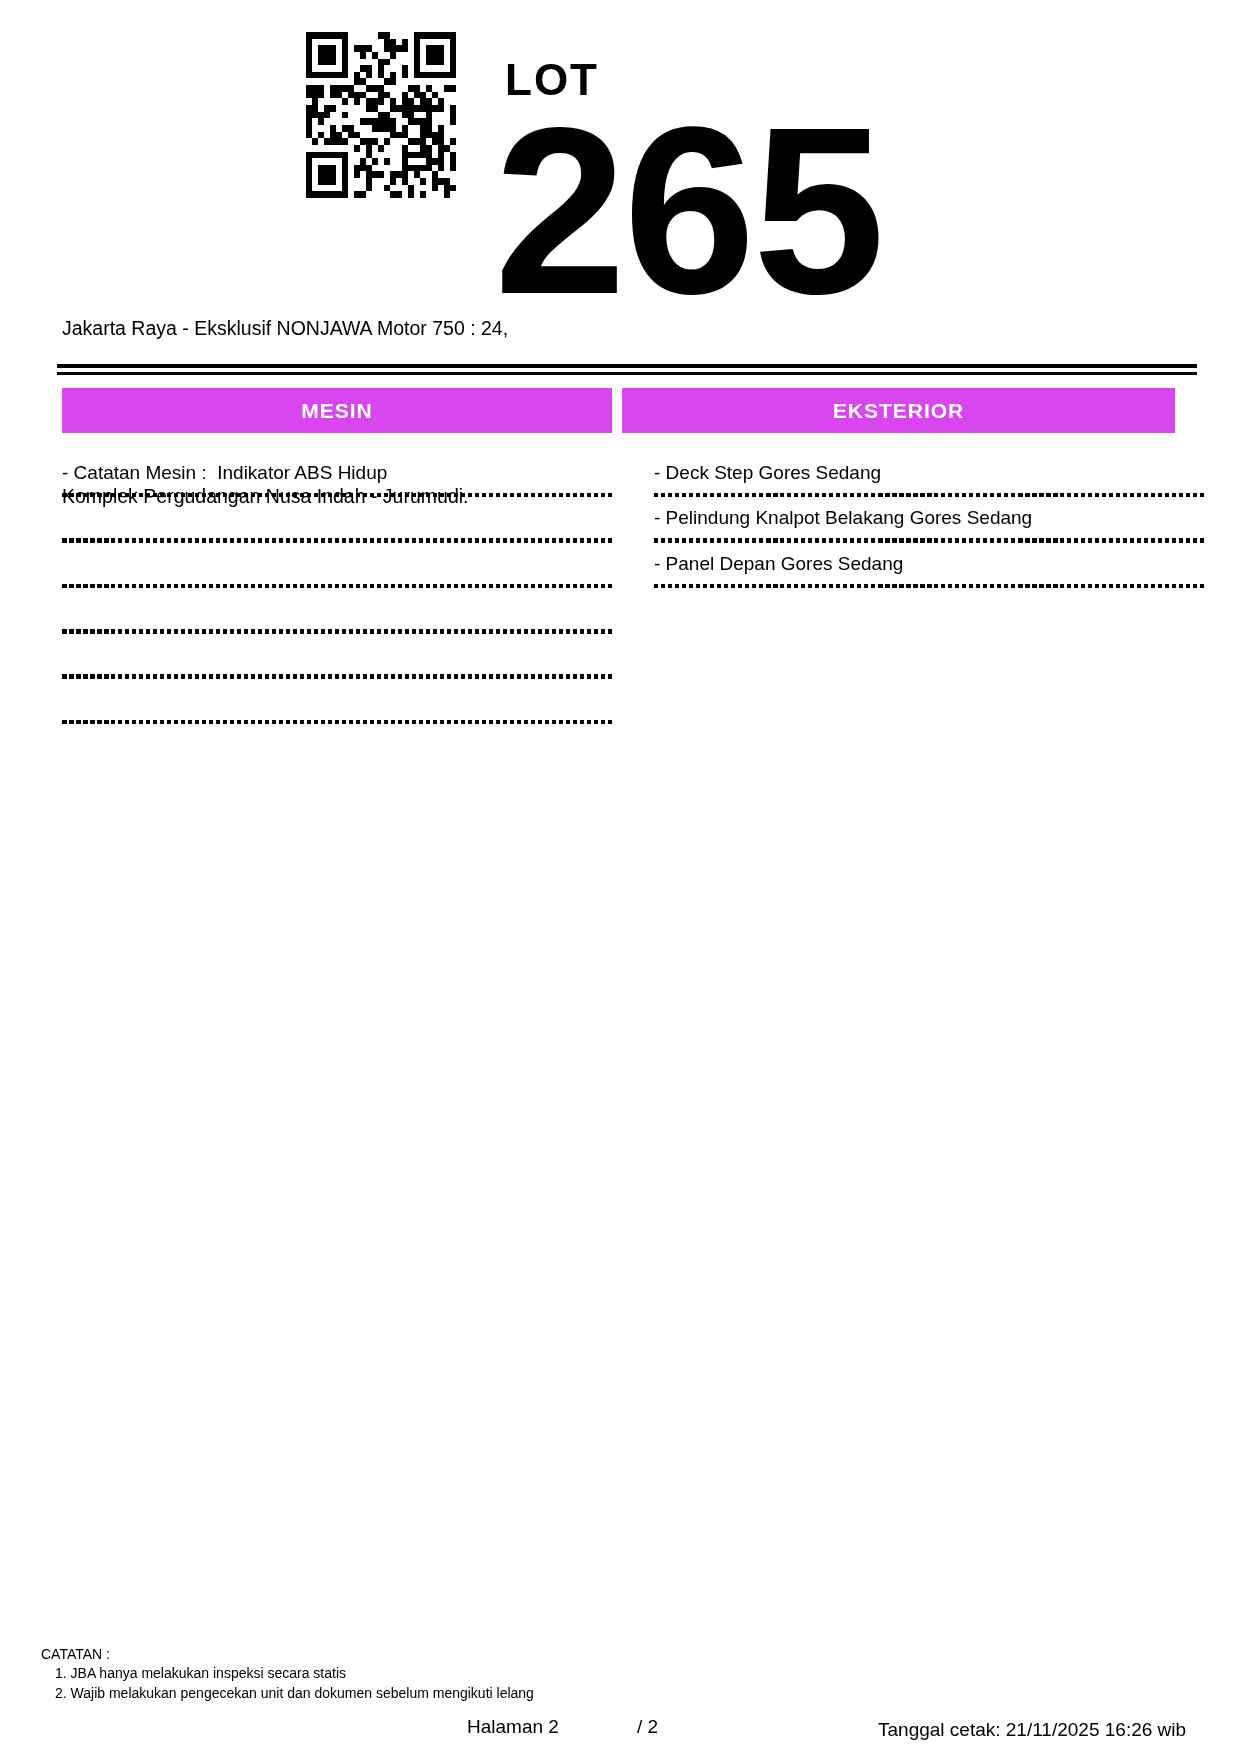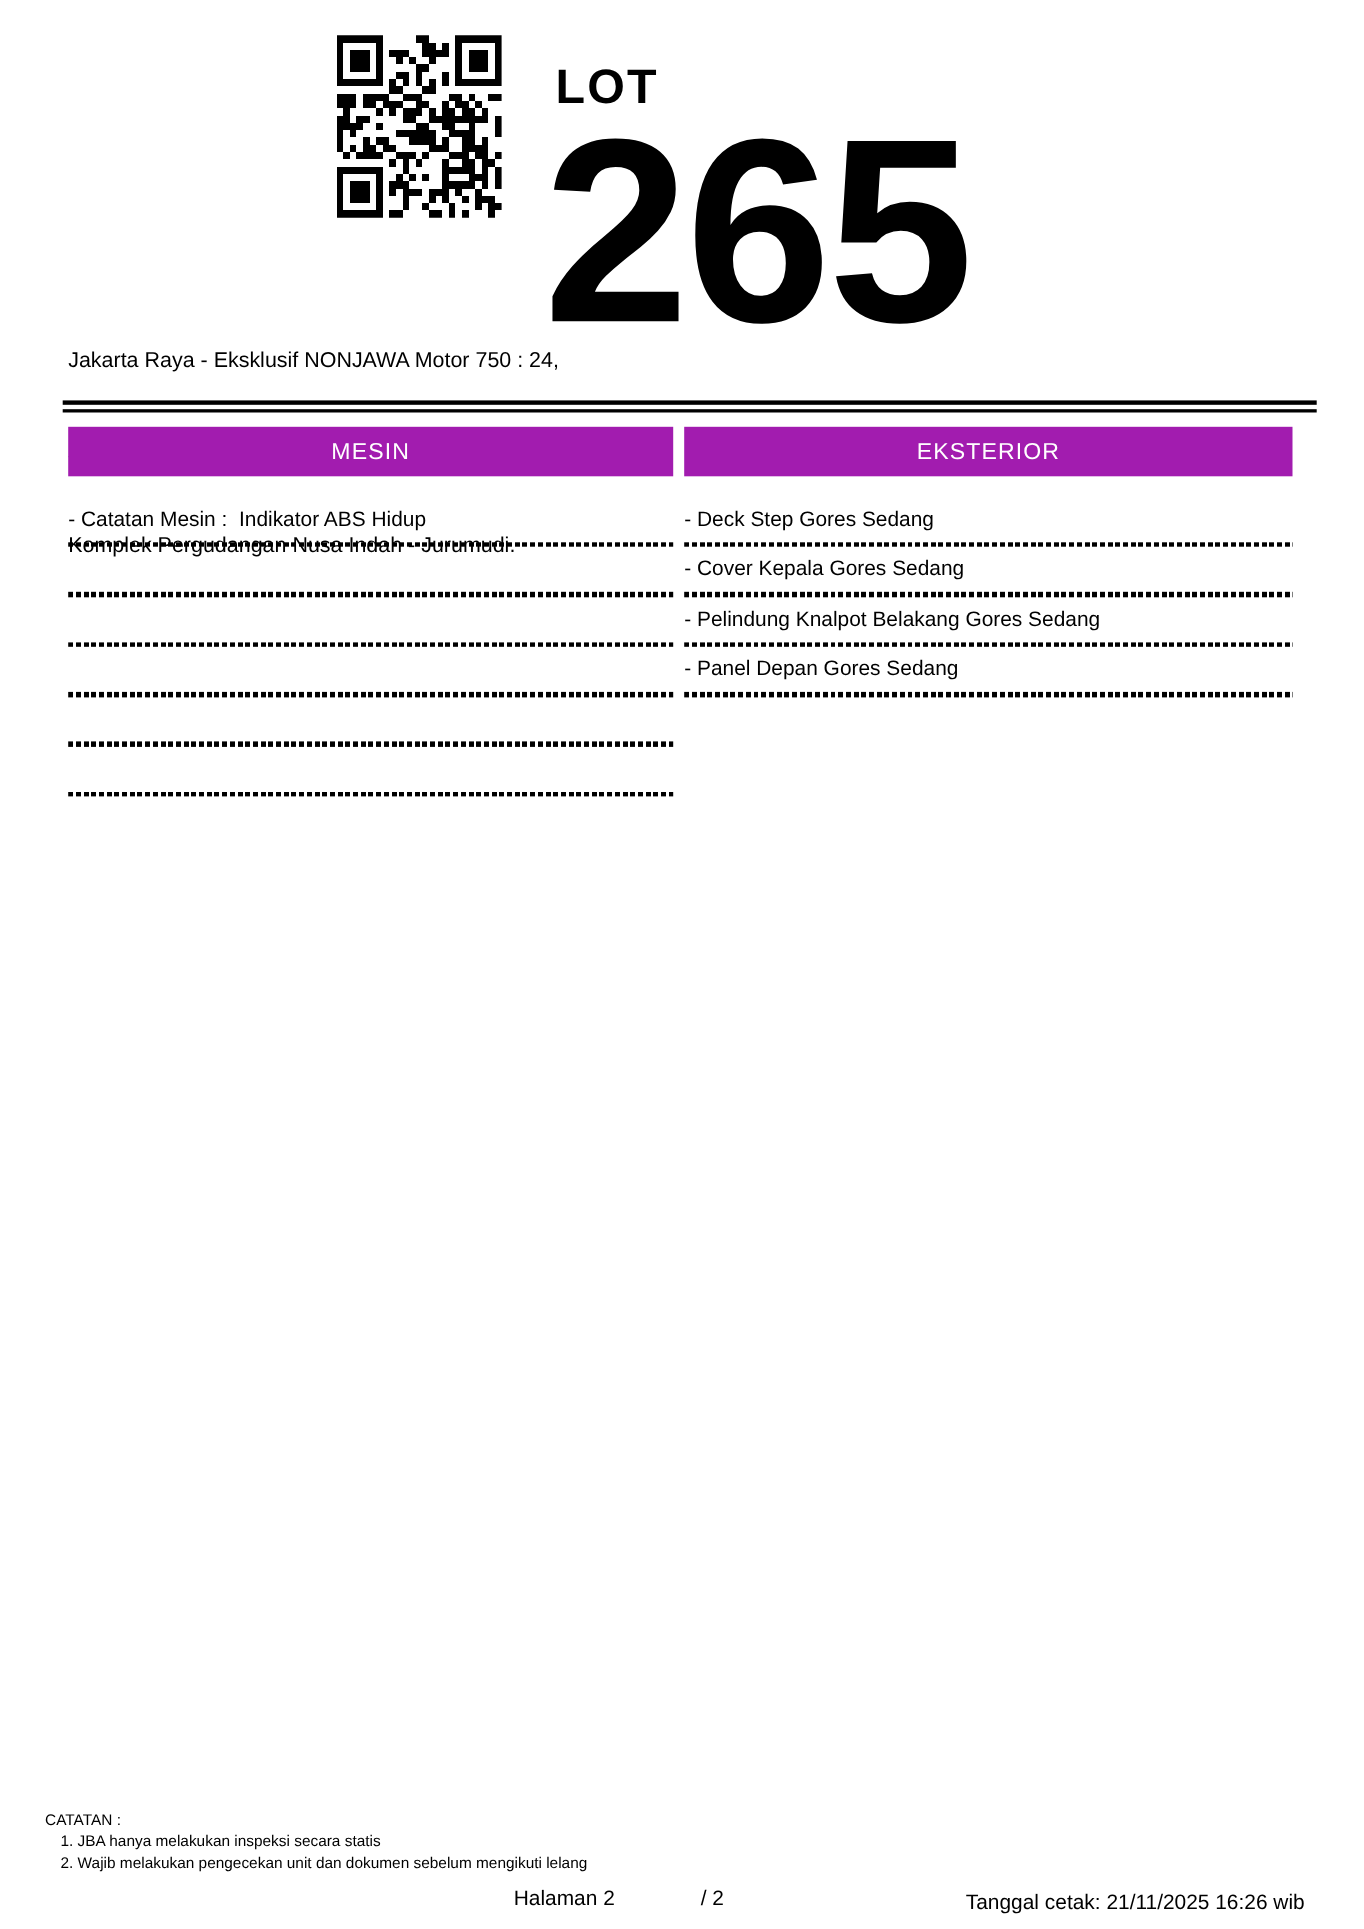--- a/index.html
+++ b/index.html
@@ -21,29 +21,29 @@
   }
   .address {
     position:absolute; left:62px; top:258px; width:480px;
     font-size:19.5px; line-height:28px; white-space:pre;
   }
   .double-rule {
     position:absolute; left:57px; top:364px; width:1140px; height:4px;
     border-top:4.5px solid #000; border-bottom:3px solid #000;
   }
   .col-head {
-    position:absolute; top:388px; height:45px; background:#a21caf; color:#fff;
+    position:absolute; top:388px; height:45px; background:#d946ef; color:#fff;
     display:flex; align-items:center; justify-content:center;
-    font-size:21px; font-weight:normal; letter-spacing:1px;
+    font-size:21px; font-weight:bold; letter-spacing:1px;
   }
   .col-head.left  { left:62px;  width:550px; }
   .col-head.right { left:622px; width:553px;justify-content:center; }
   .col-body { position:absolute; top:452px; }
   .col-body.left  { left:62px;  width:550px; }
-  .col-body.right { left:622px; width:553px; }
+  .col-body.right { left:654px; width:553px; }
   .row { position:relative; height:45.4px; }
   .row-text {
     position:absolute; left:0; top:0; height:41px; line-height:41px;
     font-size:19px; white-space:pre;
   }
   .dotted {
     position:absolute; left:0; right:0; bottom:0; height:4.5px;
     background-image:repeating-linear-gradient(to right,
       #000 0px, #000 4.5px, transparent 4.5px, transparent 7px);
   }
@@ -424,24 +424,20 @@
       <div class="dotted"></div>
     </div>
   </div>
 
   <div class="col-body right">
     <div class="row">
       <div class="row-text">- Deck Step Gores Sedang</div>
       <div class="dotted"></div>
     </div>
     <div class="row">
-      <div class="row-text">- Cover Kepala Gores Sedang</div>
-      <div class="dotted"></div>
-    </div>
-    <div class="row">
       <div class="row-text">- Pelindung Knalpot Belakang Gores Sedang</div>
       <div class="dotted"></div>
     </div>
     <div class="row">
       <div class="row-text">- Panel Depan Gores Sedang</div>
       <div class="dotted"></div>
     </div>
   </div>
 
   <div class="catatan-title">CATATAN :</div>

